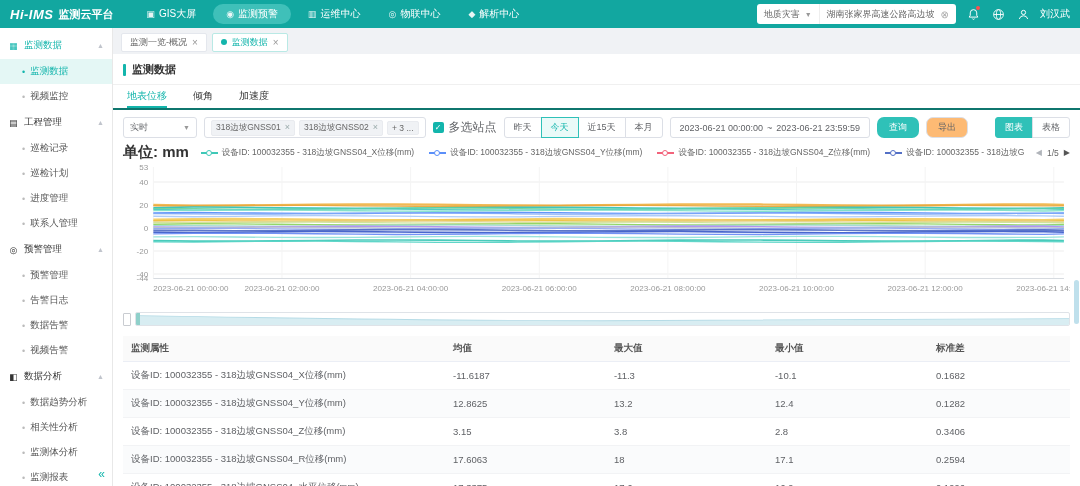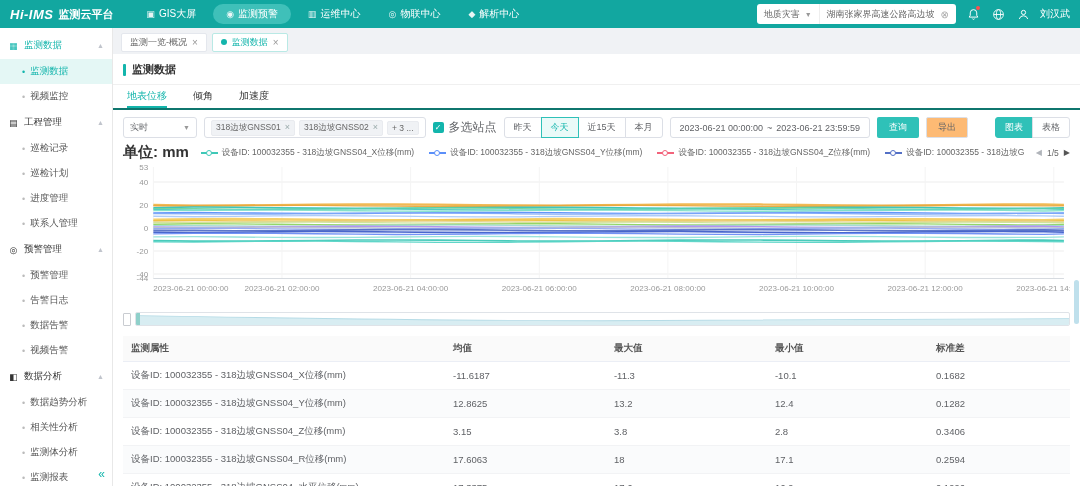--- a/index.html
+++ b/index.html
@@ -61,21 +61,21 @@
   .tag .tag-x { color:#9aa; font-size:9px; }
   .chk-wrap { display:flex; align-items:center; gap:5px; cursor:pointer; }
   .chk { width:11px; height:11px; background:#13b5ac; border-radius:2px; color:#fff; font-size:8px; line-height:11px; text-align:center; }
   .chk-label { font-size:12px; color:#606266; }
   .range-group { display:flex; }
   .range-btn { height:21px; border:1px solid #dcdfe6; background:#fff; padding:0 9px; font-size:9px; color:#606266; display:flex; align-items:center; margin-left:-1px; cursor:pointer; }
   .range-btn:first-child { border-radius:3px 0 0 3px; margin-left:0; }
   .range-btn:last-child { border-radius:0 3px 3px 0; }
   .range-btn.active { color:#13b5ac; border-color:#2fc1b8; background:#eafaf8; z-index:1; }
   .date-range { padding:0 9px; color:#606266; }
-  .btn { height:21px; padding:8px 11px; border-radius:2px; font-size:9px; display:flex; align-items:center; cursor:pointer; border:1px solid transparent; }
+  .btn { height:21px; padding:8px 11px; border-radius:7px; font-size:9px; display:flex; align-items:center; cursor:pointer; border:1px solid transparent; }
   .btn.primary { background:#2fc1b8; color:#fff; }
   .btn.plain { border-color:#dcdfe6; background:#fdba74; color:#606266; }
   .view-toggle { margin-left:auto; display:flex; }
   .view-btn { height:21px; padding:0 9px; font-size:9px; display:flex; align-items:center; border:1px solid #dcdfe6; background:#fff; color:#606266; cursor:pointer; }
   .view-btn:first-child { border-radius:3px 0 0 3px; }
   .view-btn:last-child { border-radius:0 3px 3px 0; margin-left:-1px; }
   .view-btn.active { background:#2fc1b8; border-color:#2fc1b8; color:#fff; }
 
   
   .chart-wrap { padding:0 10px; flex:none; }

